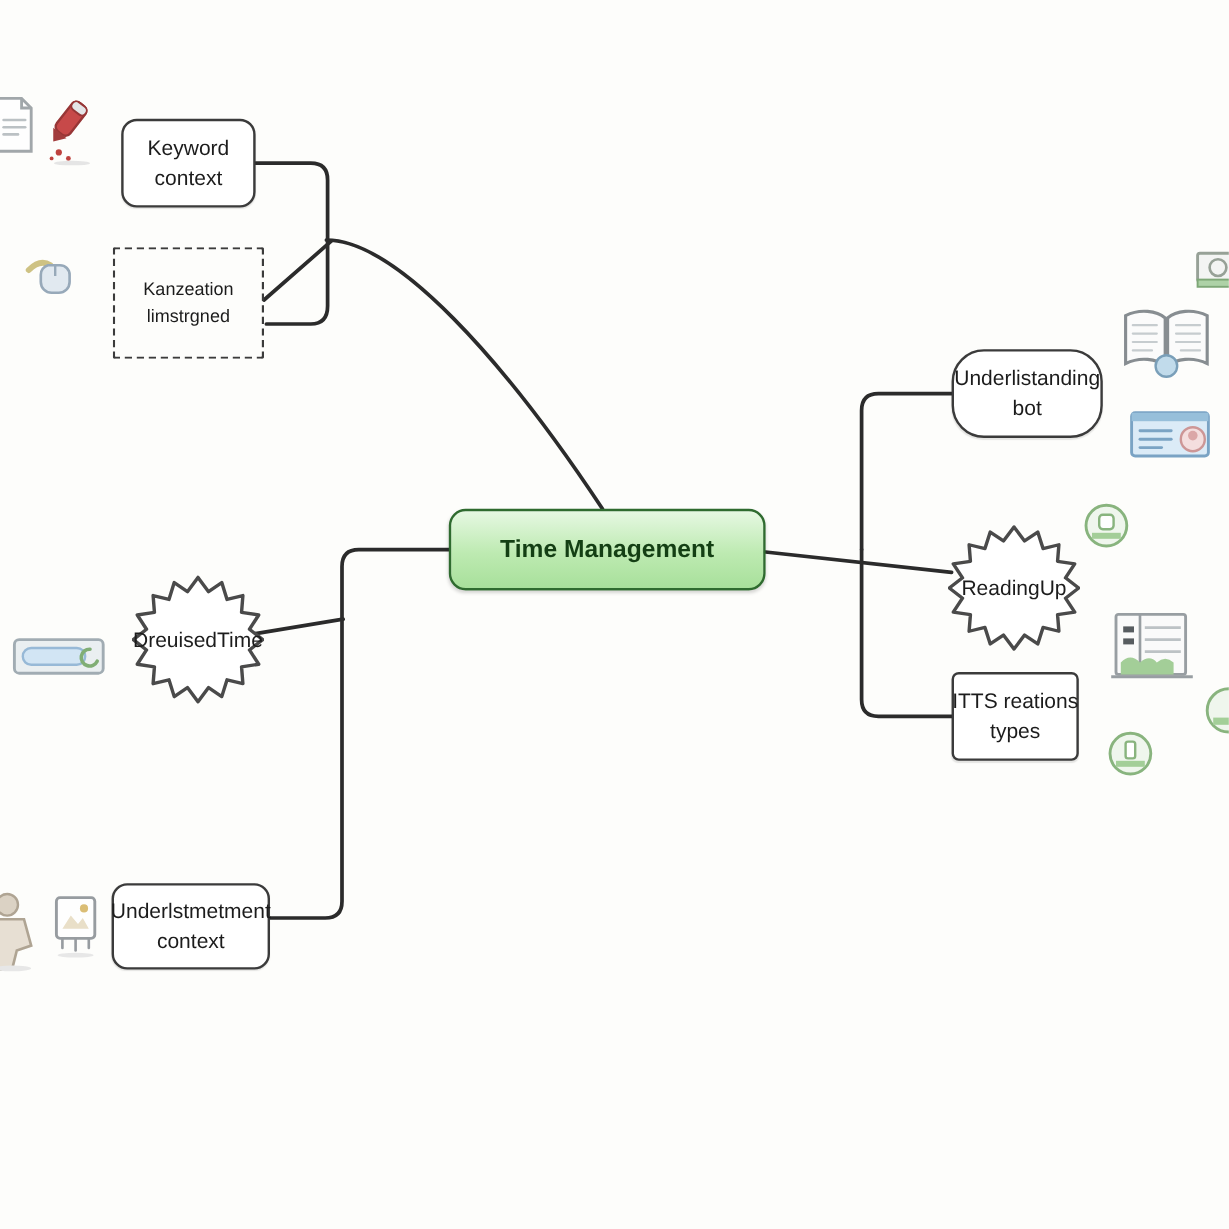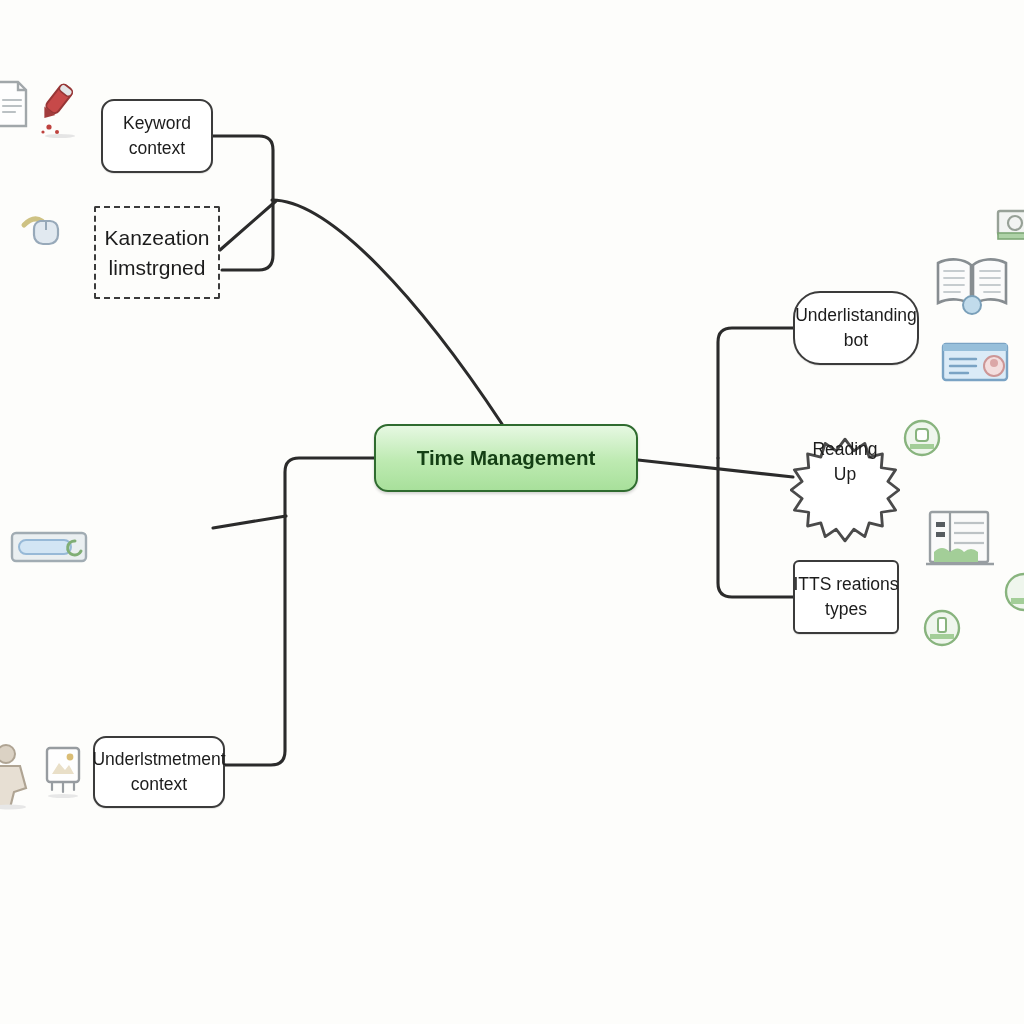--- a/index.html
+++ b/index.html
@@ -48,21 +48,21 @@
     background: #ffffff;
     border: 2.2px solid #3b3b3b;
     border-radius: 13px;
     font-size: 17.5px;
     box-shadow: 0 1px 1px rgba(0,0,0,0.10);
   }
   .node-dashed {
     background: transparent;
     border: 2.4px dashed #3b3b3b;
     border-radius: 2px;
-    font-size: 21px;
+    font-size: 15px;
   }
   .node-center {
     border: 2.4px solid #2f6b2f;
     border-radius: 14px;
     background: linear-gradient(180deg, #e6f8e2 0%, #bdeab1 55%, #a8e09b 100%);
     font-size: 20.5px;
     font-weight: bold;
     color: #143f14;
     box-shadow: 0 2px 3px rgba(0,0,0,0.16);
   }
@@ -74,22 +74,23 @@
   .burst-svg {
     position: absolute;
     inset: 0;
     width: 100%;
     height: 100%;
   }
   .burst-label {
     position: relative;
     z-index: 2;
     display: flex;
-    flex-direction: column;
+    flex-direction: row;
     align-items: center;
+    justify-content: center;
     width: 100%;
     height: 100%;
   }
   
   .clip {
     position: absolute;
     opacity: 0.92;
   }
   .clip svg { display: block; width: 100%; height: 100%; }
 </style>
@@ -270,20 +271,29 @@
   <div class="node node-rounded" style="left:101px; top:99px; width:112px; height:74px;">
     <span class="node-line">Keyword</span>
     <span class="node-line">context</span>
   </div>
 
   <div class="node node-dashed" style="left:94px; top:206px; width:126px; height:93px;">
     <span class="node-line">Kanzeation</span>
     <span class="node-line">limstrgned</span>
   </div>
 
+  <div class="node node-burst" style="left:110px; top:479px; width:110px; height:108px;">
+    <svg class="burst-svg" viewBox="0 0 100 100" preserveAspectRatio="none">
+      <polygon points="50,2 58,13 68,6 72,19 84,16 83,29 96,31 89,42 99,50 89,58 96,69 83,71 84,84 72,81 68,94 58,87 50,98 42,87 32,94 28,81 16,84 17,71 4,69 11,58 1,50 11,42 4,31 17,29 16,16 28,19 32,6 42,13" fill="#ffffff" stroke="#4a4a4a" stroke-width="2.6" stroke-linejoin="round"></polygon>
+    </svg>
+    <div class="burst-label">
+      <span class="node-line">Dreuised</span>
+      <span class="node-line">Time</span>
+    </div>
+  </div>
 
   <div class="node node-rounded" style="left:93px; top:736px; width:132px; height:72px;">
     <span class="node-line">Underlstmetment</span>
     <span class="node-line">context</span>
   </div>
 
   <div class="node node-center" style="left:374px; top:424px; width:264px; height:68px;">
     <span class="node-line">Time Management</span>
   </div>
 

